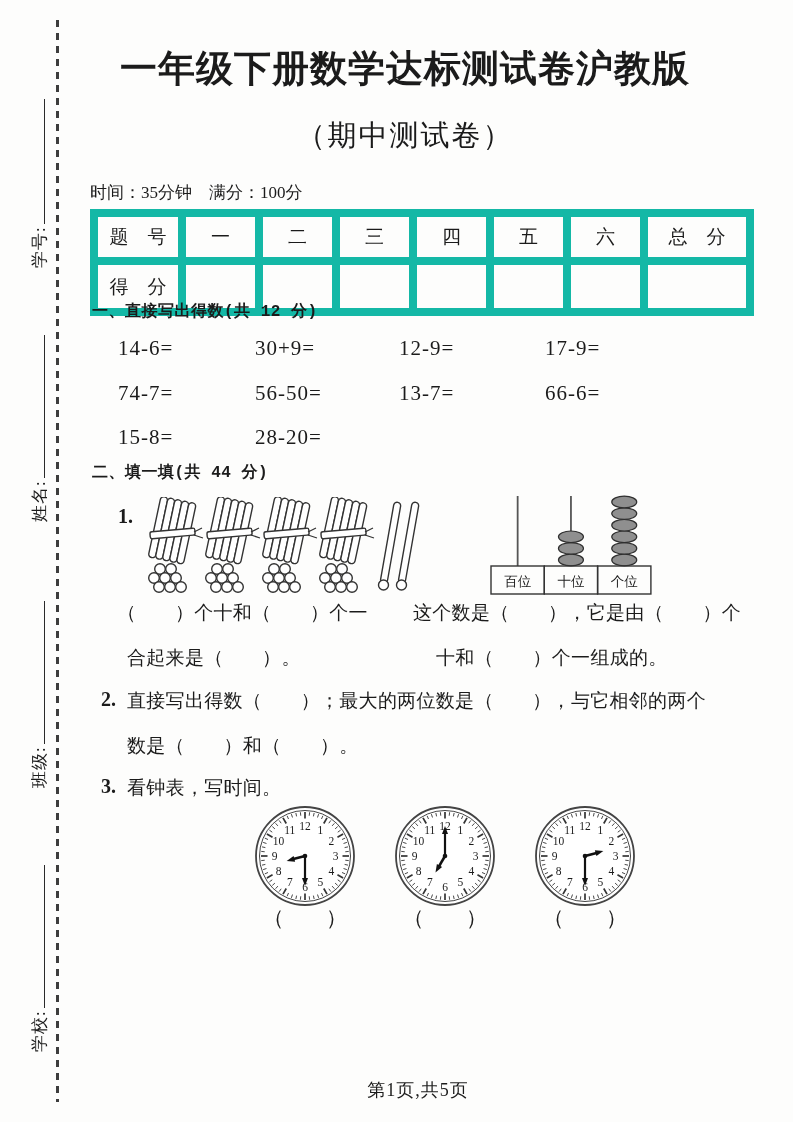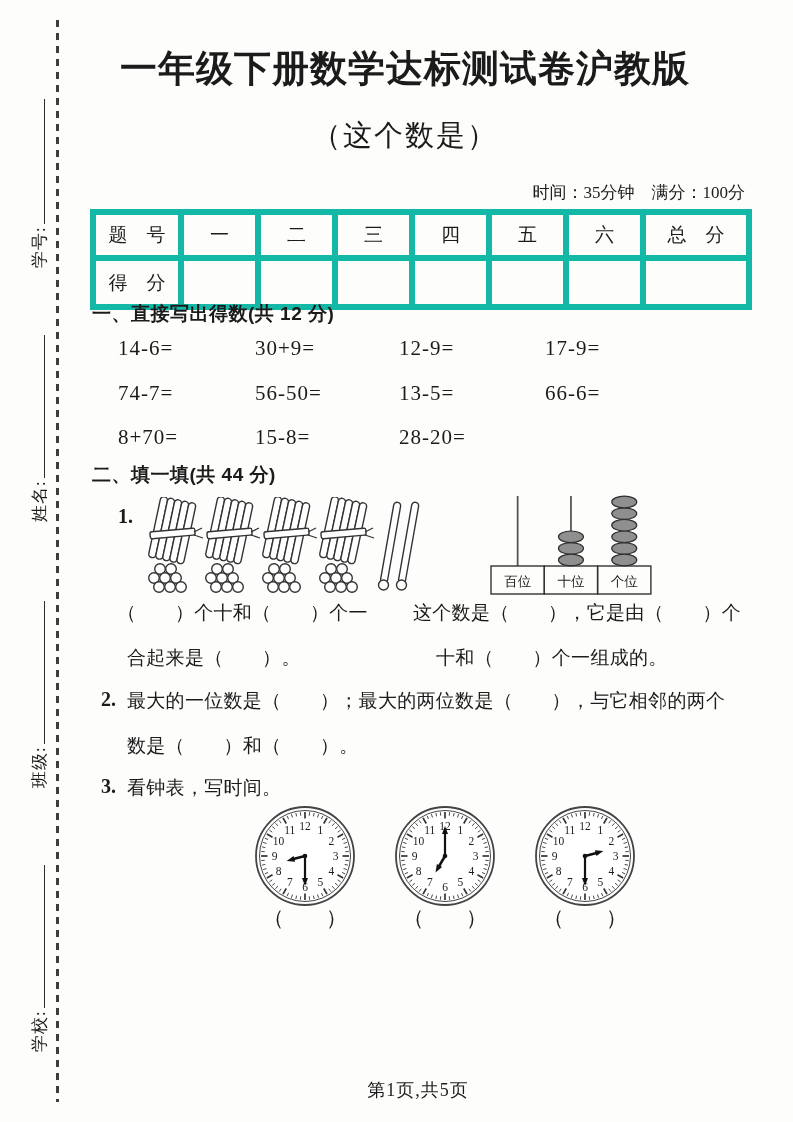--- a/index.html
+++ b/index.html
@@ -7,26 +7,26 @@
         font-family:"Liberation Serif","DejaVu Serif",serif;color:#1b1b1b;}
   .dashed-line{position:absolute;left:56px;top:20px;width:2.5px;height:1082px;
         background-image:repeating-linear-gradient(to bottom,#3d3d3d 0 7px,transparent 7px 13px);}
   .side-field{position:absolute;left:28px;transform-origin:left top;transform:rotate(-90deg);
         white-space:nowrap;font-size:17px;letter-spacing:1px;}
   .blank-line{display:inline-block;border-bottom:1.6px solid #2a2a2a;height:0.95em;vertical-align:baseline;margin-left:2px;}
   .w125{width:125px;}.w143{width:143px;}
   .f1{top:268px;}.f2{top:522px;}.f3{top:788px;}.f4{top:1052px;}
   .title{position:absolute;left:60px;width:690px;top:44px;text-align:center;font-size:37px;font-weight:600;letter-spacing:1px;}
   .subtitle{position:absolute;left:60px;width:690px;top:116px;text-align:center;font-size:29px;font-weight:500;letter-spacing:2px;}
-  .meta{position:absolute;left:90px;width:655px;top:181px;text-align:right;font-size:17px;}
+  .meta{position:absolute;left:90px;width:655px;top:181px;text-align:left;font-size:17px;}
   table.score-table{position:absolute;left:90px;top:209px;width:656px;border-collapse:collapse;table-layout:fixed;text-align:center;font-size:19px;}
-  table.score-table td{border:6px solid #14b8a6;padding:0;}
+  table.score-table td{border:8px solid #14b8a6;padding:0;}
   tr.hrow td{height:40px;}
   tr.srow td{height:43px;}
-  .s-head{position:absolute;font-weight:bold;font-family:Liberation Sans, sans-serif;font-size:19px;letter-spacing:0.5px;}
+  .s-head{position:absolute;font-weight:bold;font-family:Liberation Mono, monospace;font-size:16px;letter-spacing:0.5px;}
   #s1-head{left:92px;top:301px;}
   #s2-head{left:92px;top:462px;}
   .prob-grid{position:absolute;left:118px;top:336px;display:grid;
         grid-template-columns:137px 144px 146px 113px;grid-template-rows:repeat(3,44.5px);
         font-size:21px;letter-spacing:1px;}
   .q-num{position:absolute;font-weight:bold;font-size:20px;}
   #q1-num{left:118px;top:505px;}
   #q2-num{left:101px;top:688px;}
   #q3-num{left:101px;top:775px;}
   .fill{position:absolute;font-size:19px;letter-spacing:0.3px;white-space:nowrap;}
@@ -68,21 +68,21 @@
     <span>姓名:</span><span class="blank-line w143"></span>
   </div>
   <div class="side-field f3">
     <span>班级:</span><span class="blank-line w143"></span>
   </div>
   <div class="side-field f4">
     <span>学校:</span><span class="blank-line w143"></span>
   </div>
 
   <div class="title">一年级下册数学达标测试卷沪教版</div>
-  <div class="subtitle">（这个数是）</div>
+  <div class="subtitle">（期中测试卷）</div>
   <div class="meta">时间：35分钟　满分：100分</div>
 
   <table class="score-table">
     <colgroup>
       <col style="width:88px">
         <col style="width:77px">
         <col style="width:77px">
         <col style="width:77px">
       <col style="width:77px">
         <col style="width:77px">
@@ -114,23 +114,22 @@
     </table>
 
   <div class="s-head" id="s1-head">一、直接写出得数(共 12 分)</div>
   <div class="prob-grid" id="prob-grid">
       <span>14-6=</span>
       <span>30+9=</span>
       <span>12-9=</span>
       <span>17-9=</span>
       <span>74-7=</span>
       <span>56-50=</span>
-      <span>13-5=</span>
+      <span>13-7=</span>
       <span>66-6=</span>
-      <span>8+70=</span>
       <span>15-8=</span>
       <span>28-20=</span>
     </div>
 
   <div class="s-head" id="s2-head">二、填一填(共 44 分)</div>
 
   <div class="q-num" id="q1-num">1.</div>
   <div id="sticks-wrap"><svg viewBox="0 0 278 108" width="278" height="108">
         <g transform="translate(0,0)">
           <g transform="rotate(12 25 34)">
@@ -237,21 +236,21 @@
         <rect x="111.6" y="72" width="53.3" height="28" class="acell"></rect>
         <text x="138.25" y="91.5" text-anchor="middle" class="abl">个位</text>
       </svg></div>
 
   <div class="fill" id="q1-l2">合起来是（　　）。</div>
   <div class="fill" id="q1-l1">（　　）个十和（　　）个一</div>
   <div class="fill" id="q1-r1">这个数是（　　），它是由（　　）个</div>
   <div class="fill" id="q1-r2">十和（　　）个一组成的。</div>
 
   <div class="q-num" id="q2-num">2.</div>
-  <div class="fill" id="q2-l1">最大的一位数是（　　）；最大的两位数是（　　），与它相邻的两个</div>
+  <div class="fill" id="q2-l1">直接写出得数（　　）；最大的两位数是（　　），与它相邻的两个</div>
   <div class="fill" id="q2-l2">数是（　　）和（　　）。</div>
 
   <div class="q-num" id="q3-num">3.</div>
   <div class="fill" id="q3-text">看钟表，写时间。</div>
 
   <div class="clock-wrap cw0" id="clock0"><svg viewBox="0 0 104 104" width="104" height="104">
         <circle cx="52" cy="52" r="49" class="cring" stroke-width="1.8"></circle>
         <circle cx="52" cy="52" r="45.5" class="cring" stroke-width="1"></circle>
         <line x1="52" y1="14.5" x2="52" y2="8" class="tick" stroke-width="1.7"></line>
         <line x1="56.23340276233996" y1="11.721863237584934" x2="56.59925238377675" y2="8.241036603795976" class="tick" stroke-width="0.9"></line>

